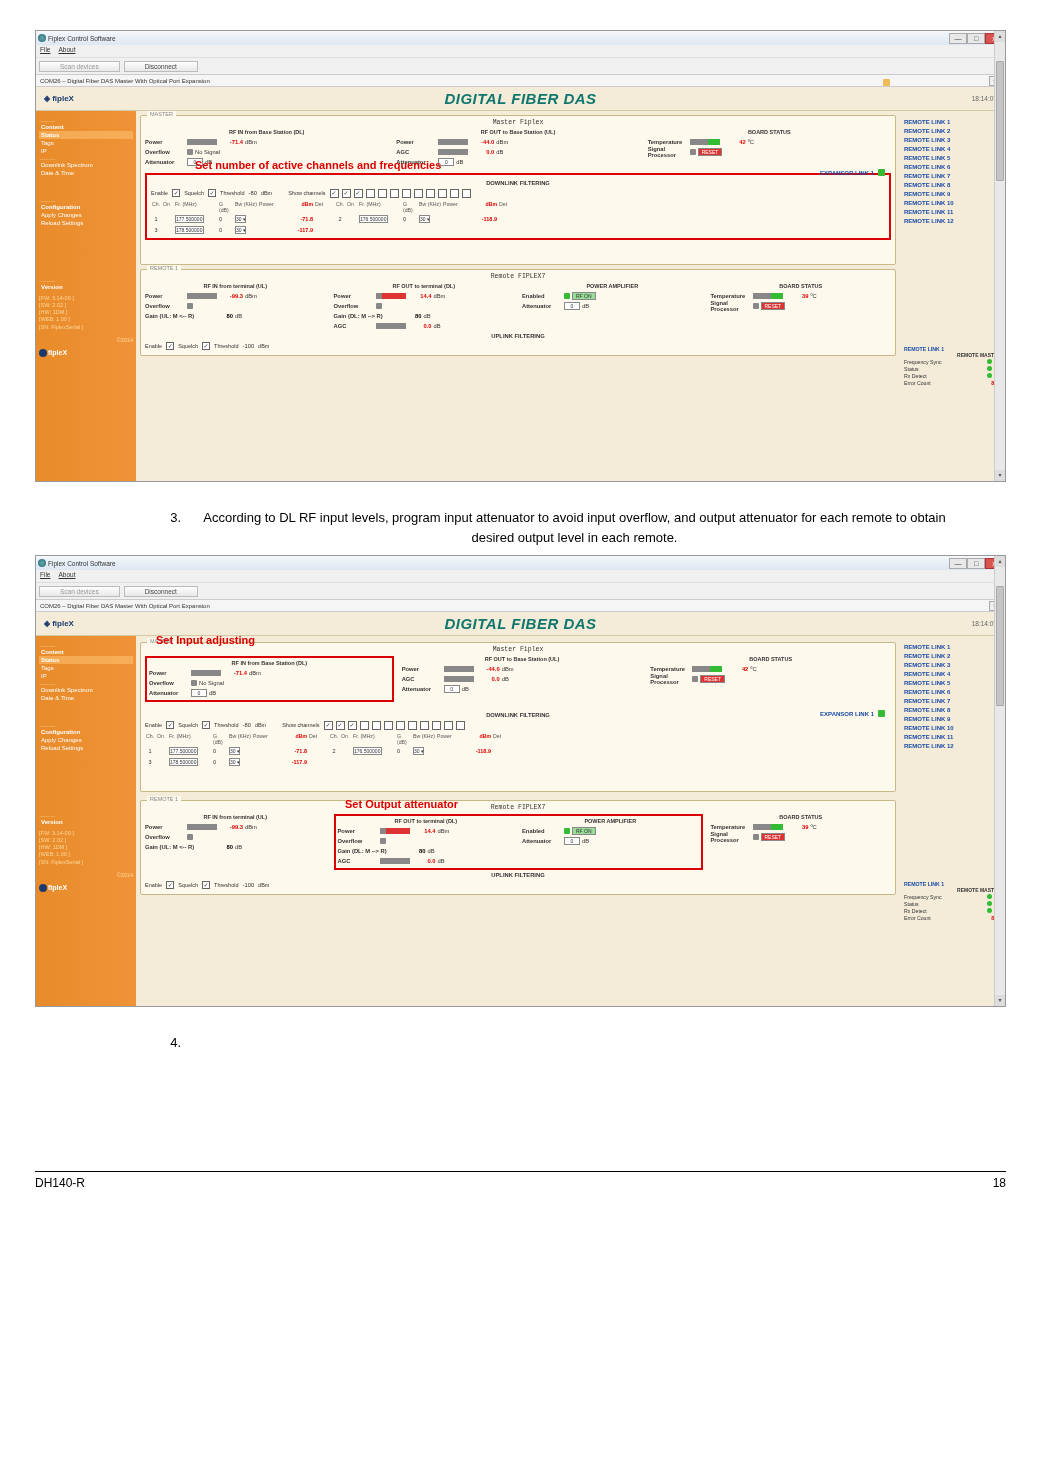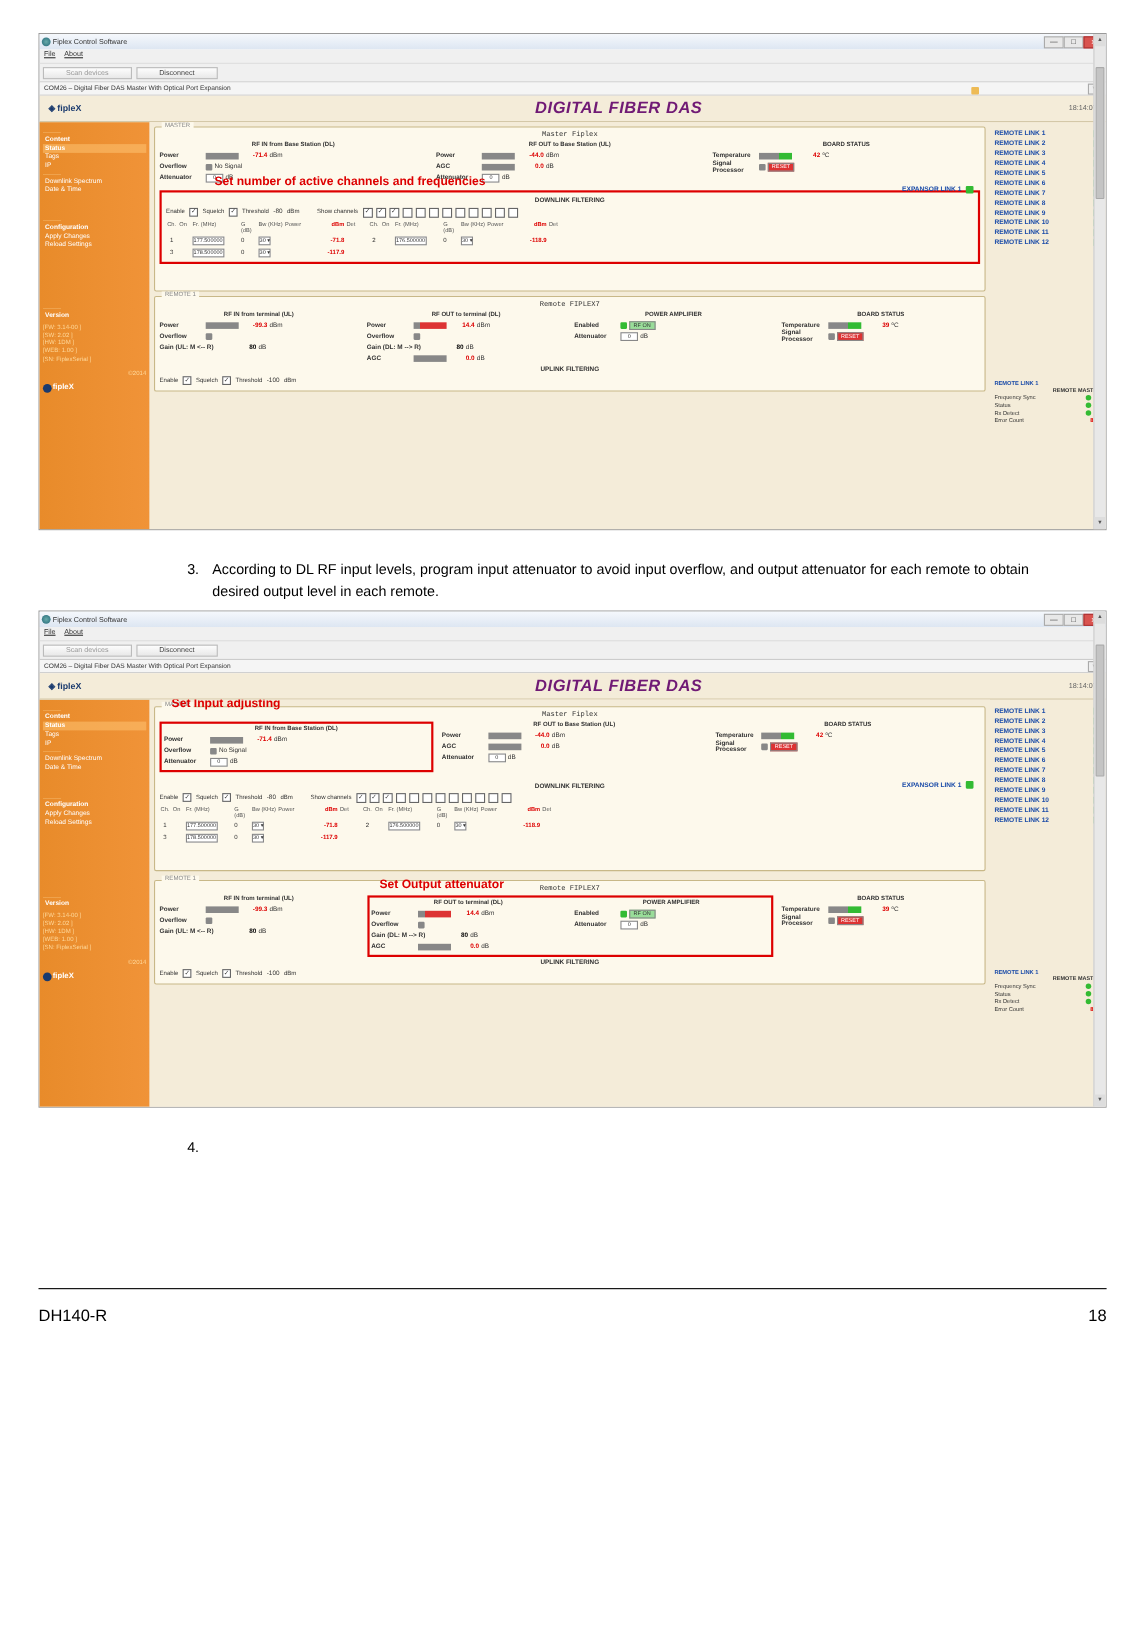--- a/index.html
+++ b/index.html
@@ -15,21 +15,21 @@
   .menubar{height:12px;background:#f0f0f0;font-size:6.5px;color:#333;padding:1px 4px;display:flex;gap:8px;}
   .menubar span{text-decoration:underline;}
   .toolbar{height:18px;background:#f0f0f0;border-top:1px solid #ddd;border-bottom:1px solid #ccc;display:flex;align-items:center;padding:0 3px;gap:4px;}
   .tbbtn{font-size:6.5px;padding:1px 20px;border:1px solid #bbb;background:linear-gradient(#fdfdfd,#e8e8e8);color:#444;}
   .tbbtn.gray{color:#999;}
   .comline{height:12px;background:#f5f5f5;border-bottom:1px solid #ccc;font-size:6px;color:#333;padding:1px 4px;display:flex;justify-content:space-between;align-items:center;}
   .comline .dd{width:12px;height:10px;border:1px solid #aaa;background:#eee;text-align:center;font-size:6px;line-height:8px;}
   .app-body{display:flex;background:#f4ecd9;min-height:370px;}
   .app-header{height:24px;background:#f4ecd9;display:flex;align-items:center;justify-content:space-between;padding:0 8px;border-bottom:1px solid #d4c8a8;position:relative;}
   .logo{font-size:8px;font-weight:bold;color:#1a3a6e;display:flex;align-items:center;gap:2px;}
-  .app-title{font-size:15px;font-weight:bold;font-style:italic;color:#701a75;letter-spacing:0.5px;position:absolute;left:50%;transform:translateX(-50%);margin-left:42px;}
+  .app-title{font-size:15px;font-weight:bold;font-style:italic;color:#0f766e;letter-spacing:0.5px;position:absolute;left:50%;transform:translateX(-50%);}
   .timestamp{font-size:6.5px;color:#666;}
   .sidebar{width:100px;background:#e88b2a;background:linear-gradient(90deg,#e88b2a 0%,#f09338 100%);padding:6px 3px;color:#fff;font-size:6px;flex-shrink:0;}
   .sidebar .grp{margin-bottom:14px;}
   .sidebar .item{padding:1px 2px;color:#fff;}
   .sidebar .item.b{font-weight:bold;}
   .sidebar .item.sel{background:rgba(255,200,120,0.5);}
   .sidebar .dots{color:#ffd89a;font-size:5px;letter-spacing:-0.5px;}
   .sidebar .ver{font-size:5.5px;color:#ffd89a;line-height:1.3;margin-top:4px;}
   .sidebar .ver div{white-space:nowrap;}
   .sidebar .copyright{font-size:5.5px;color:#ffd89a;text-align:right;margin-top:6px;}
@@ -86,23 +86,23 @@
   .remote-status .dot{width:5px;height:5px;background:#3b3;border-radius:50%;display:inline-block;}
   .remote-status .dd{display:flex;gap:4px;}
   .remote-status .num{color:#d00;font-weight:bold;}
   .scrollbar-v{position:absolute;right:0;top:0;bottom:0;width:11px;background:#e8e8e8;border-left:1px solid #ccc;}
   .scrollbar-v .thumb{position:absolute;left:1px;right:1px;top:30px;height:120px;background:#c4c4c4;border:1px solid #aaa;border-radius:1px;}
   .scrollbar-v .arr{position:absolute;left:0;right:0;height:11px;background:#ddd;font-size:6px;text-align:center;line-height:11px;color:#555;}
   .scrollbar-v .arr.up{top:0;}
   .scrollbar-v .arr.dn{bottom:0;}
   .instruction{font-size:13px;line-height:1.5;color:#000;padding:8px 0 8px 130px;display:flex;gap:12px;}
   .instruction .num{width:16px;text-align:right;}
-  .instruction .txt{flex:1;padding-right:50px;}
+  .instruction .txt{flex:1;padding-right:50px;text-align:center;}
   .footer-rule{border-top:1px solid #000;margin:90px 35px 0 35px;}
-  .footer{display:flex;justify-content:space-between;font-size:15px;padding:4px 35px 20px 35px;margin-top:12px;}
+  .footer{display:flex;justify-content:space-between;font-size:12px;padding:4px 35px 20px 35px;}
 </style>
 </head>
 <body>
 
 <div class="page">
 
 <div class="screenshot-wrap">
   <div class="titlebar">
     <div class="tb-left">
           <div class="tb-icon"></div>

